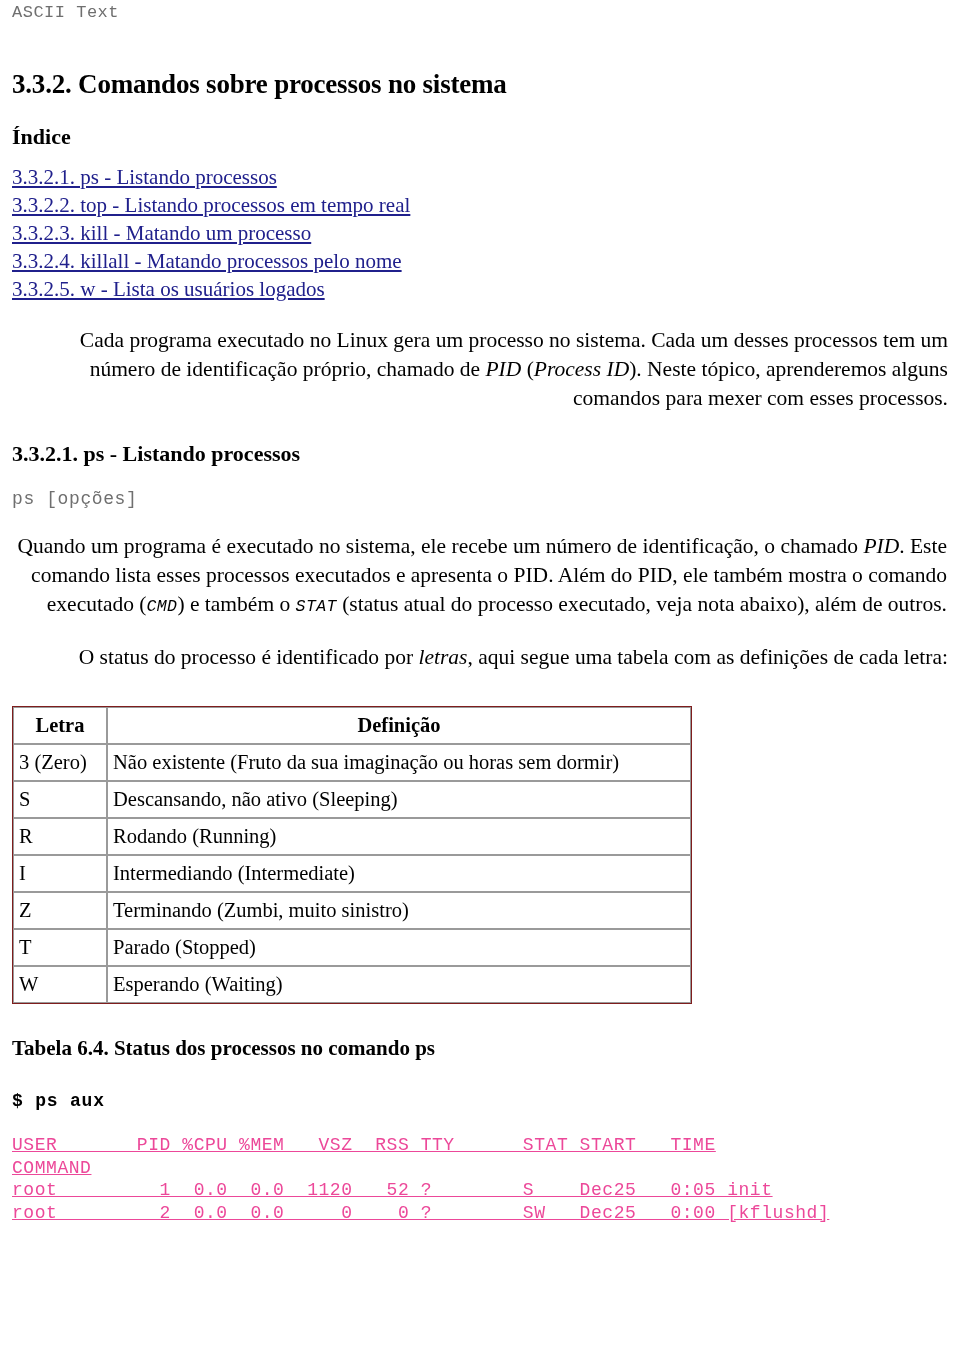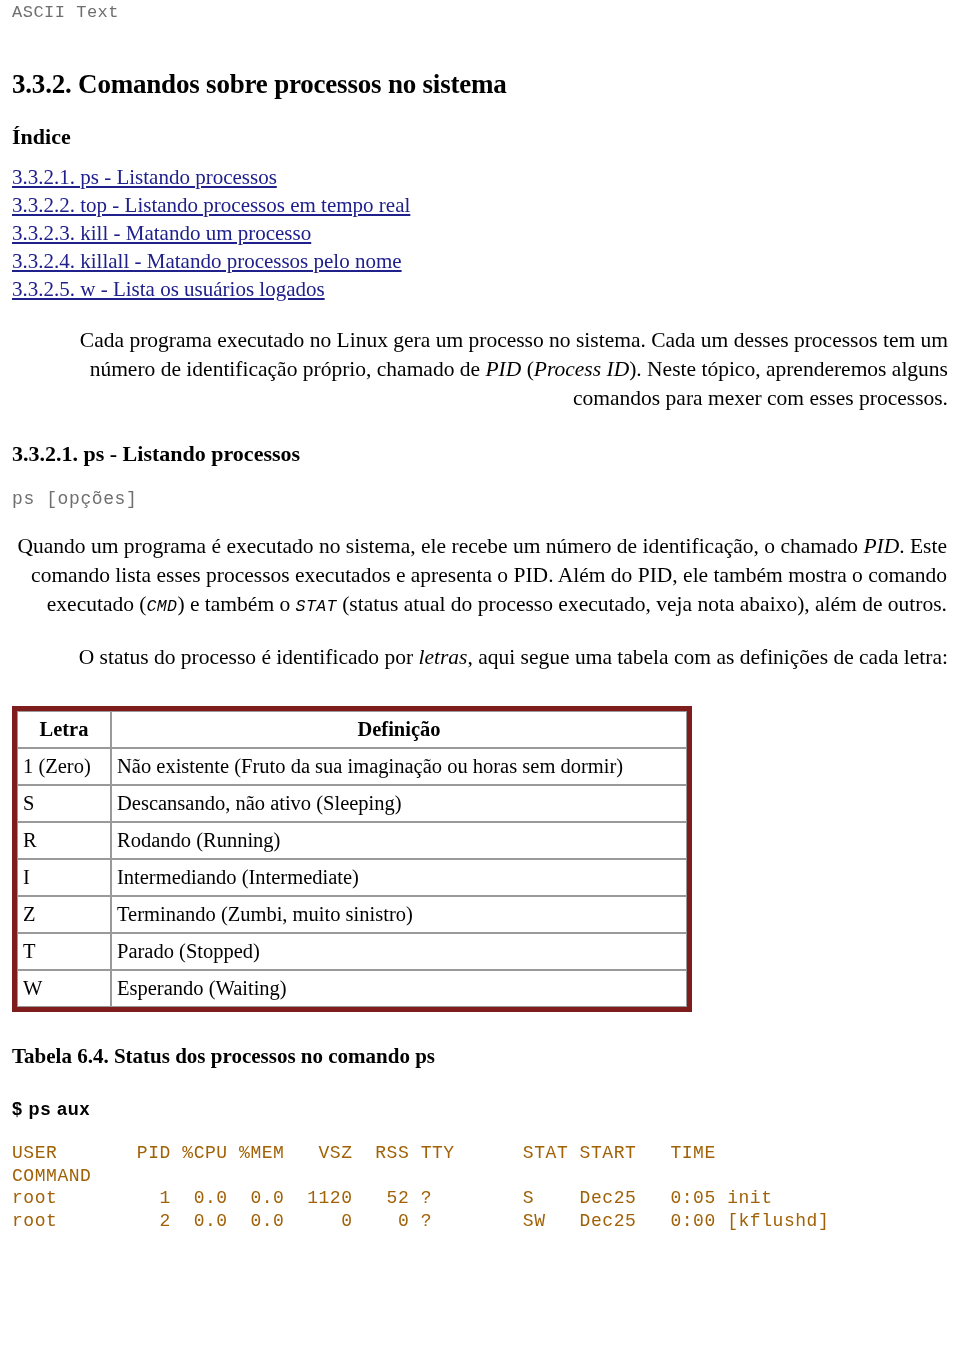--- a/index.html
+++ b/index.html
@@ -101,46 +101,47 @@
   pre.code-gray {
     font-family: "Liberation Mono", "DejaVu Sans Mono", monospace;
     font-size: 18px;
     color: #6f6f6f;
     letter-spacing: 0.6px;
     margin: 22px 0 0 0;
     line-height: 22px;
     white-space: pre;
   }
   pre.code-bold {
-    font-family: Liberation Sans, sans-serif;
+    font-family: Liberation Mono, monospace;
     font-size: 18px;
     font-weight: bold;
     color: #000000;
     letter-spacing: 0.8px;
     margin: 30px 0 0 0;
     line-height: 22px;
     white-space: pre;
   }
   pre.terminal {
     font-family: "Liberation Mono", "DejaVu Sans Mono", monospace;
     font-size: 18px;
-    color: #a16207;
+    color: #ec4899;
     letter-spacing: 0.55px;
     margin: 22px 0 0 0;
     line-height: 22.5px;
     white-space: pre;
+    text-decoration: underline;
   }
 
   
   table.status-table {
     border-collapse: separate;
     border-spacing: 0;
     margin: 34px 0 0 0;
     width: 680px;
-    border: 5px solid #7f1d1d;
+    border: 1px solid #7f1d1d;
     background: #ffffff;
   }
   table.status-table td,
   table.status-table th {
     border: 1px solid #9a9a9a;
     font-size: 20.5px;
     line-height: 22px;
     padding: 6px 5px 7px 5px;
     vertical-align: middle;
     background: #ffffff;
@@ -188,21 +189,21 @@
 
   <table class="status-table">
     <thead>
       <tr>
         <th class="col-letra">Letra</th>
         <th class="col-def">Definição</th>
       </tr>
     </thead>
     <tbody>
       <tr>
-        <td class="col-letra">1 (Zero)</td>
+        <td class="col-letra">3 (Zero)</td>
         <td class="col-def">Não existente (Fruto da sua imaginação ou horas sem dormir)</td>
       </tr>
       <tr>
         <td class="col-letra">S</td>
         <td class="col-def">Descansando, não ativo (Sleeping)</td>
       </tr>
       <tr>
         <td class="col-letra">R</td>
         <td class="col-def">Rodando (Running)</td>
       </tr>

